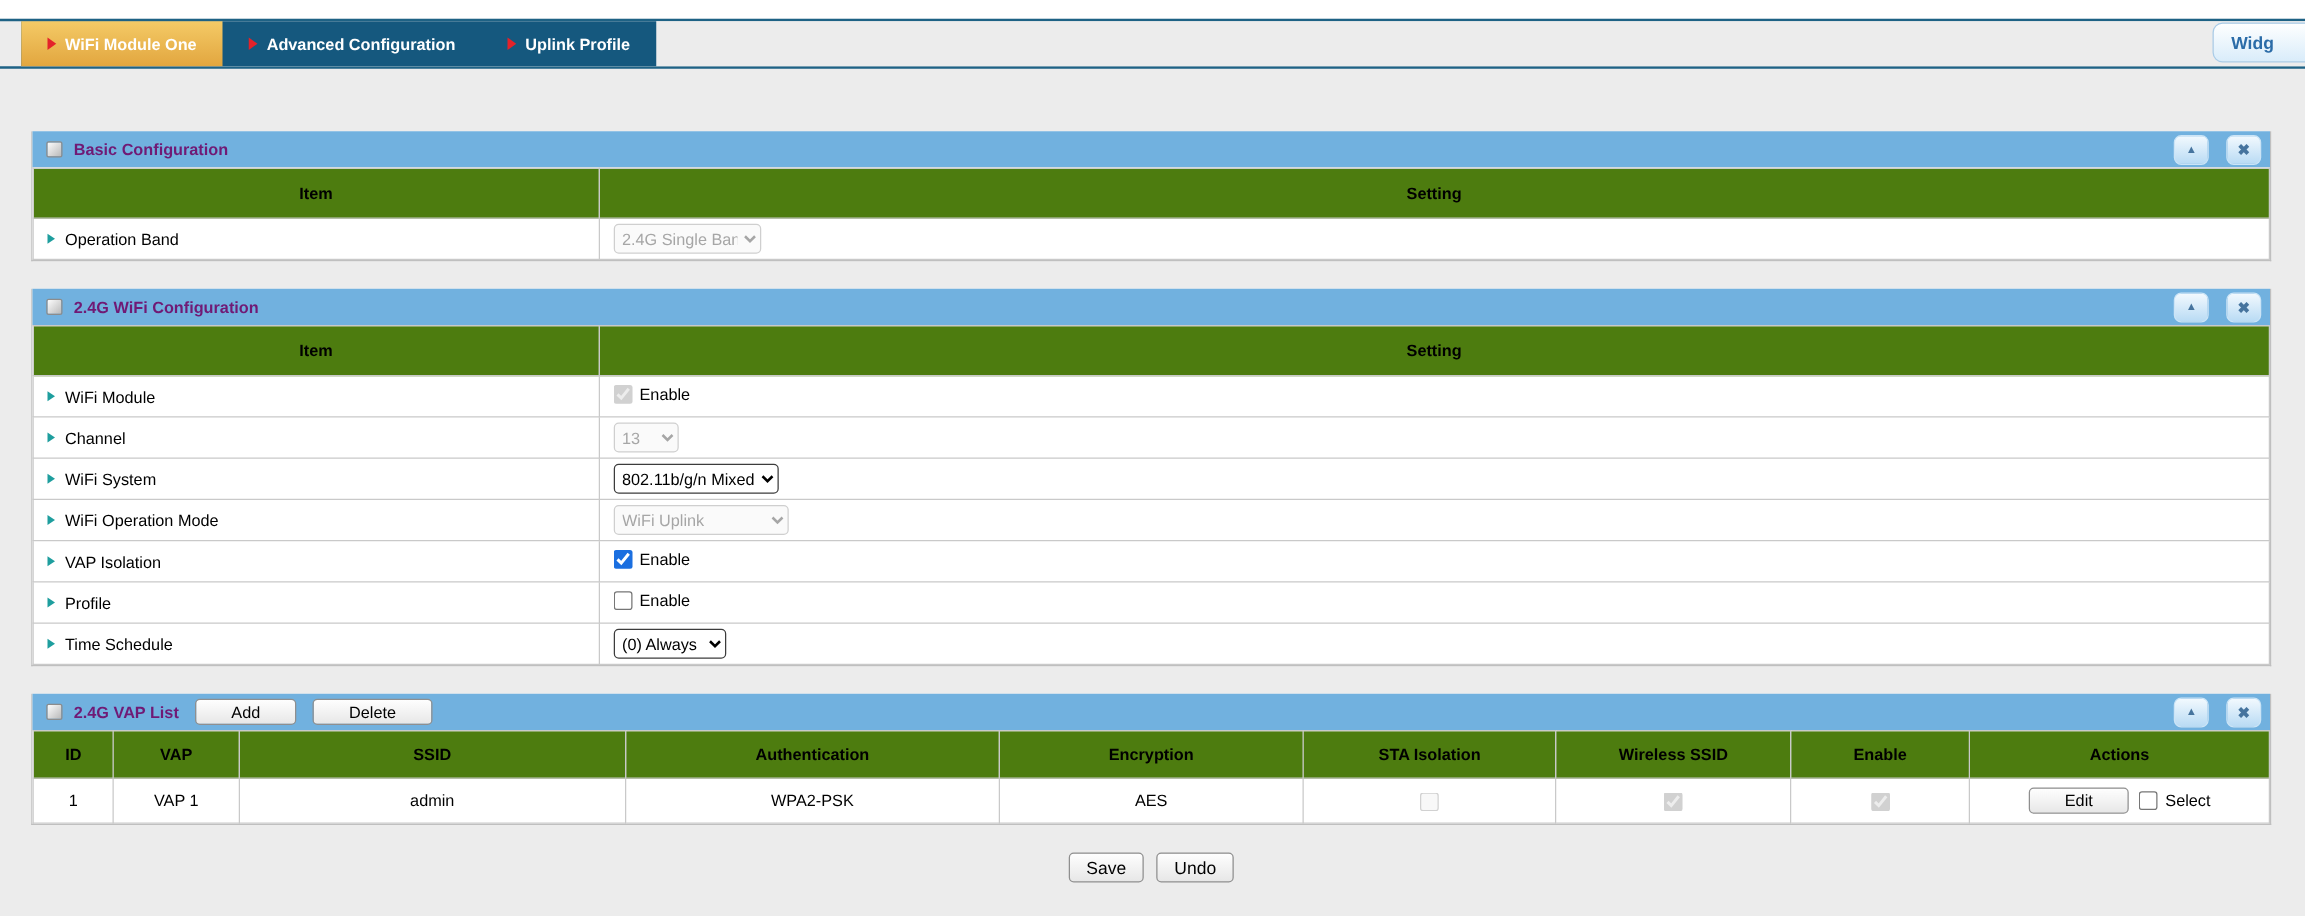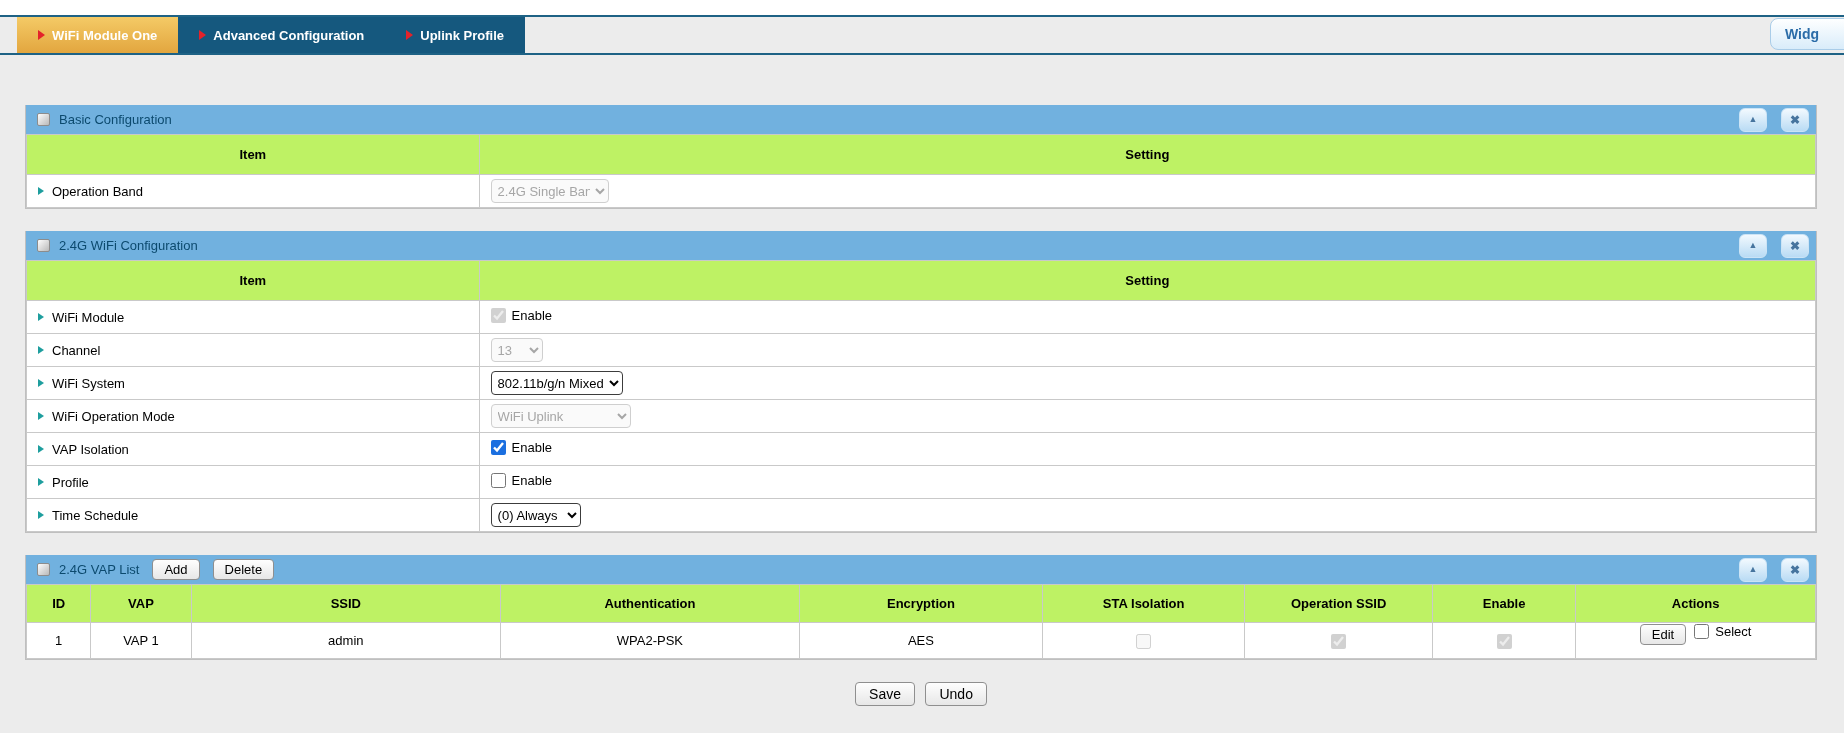--- a/index.html
+++ b/index.html
@@ -19,57 +19,57 @@
     background:linear-gradient(180deg,#FEFFFF,#D9ECFA);border:1px solid #A9CCE8;border-radius:8px;
     color:#2B6CA8;font-size:14px;font-weight:bold;font-family:"Liberation Sans",sans-serif;
     padding:0 14px;text-align:left;cursor:pointer;}
 
   
   .content{width:1792px;margin:50px 0 0 25px;}
   .section{margin-bottom:22px;border:1px solid #BFBFBF;border-top:none;background:#FFFFFF;}
   .sec-header{height:29px;background:#71B1DF;display:flex;align-items:center;padding:0 7px 0 11px;gap:9px;}
   .sq-icon{width:11px;height:11px;border:1px solid #8C8C8C;border-radius:2px;
     background:linear-gradient(135deg,#FDFDFD,#B9B9B9);flex:0 0 auto;}
-  .sec-title{color:#0c4a6e;font-size:13px;font-weight:normal;white-space:nowrap;}
+  .sec-title{color:#701a75;font-size:13px;font-weight:bold;white-space:nowrap;}
   .sec-spacer{flex:1;}
   .hbtn{width:28px;height:24px;border-radius:6px;border:1px solid #CBE4F6;
     background:linear-gradient(180deg,#F2F9FE,#B9DBF4);color:#46749E;
     display:flex;align-items:center;justify-content:center;cursor:pointer;padding:0;margin-left:5px;
     font-family:"Liberation Sans",sans-serif;}
   .hbtn .tri{font-size:9px;line-height:1;}
   .hbtn .x{font-size:12px;font-weight:bold;line-height:1;}
 
   table{width:100%;border-collapse:collapse;background:#FFFFFF;}
   th,td{border:1px solid #C9C9C9;font-size:13px;color:#000;}
-  th{font-weight:bold;text-align:center;height:37px;background:#bef264;}
+  th{font-weight:bold;text-align:center;height:37px;background:#4d7c0f;}
   .cfg td{height:30px;}
   .cfg .col-item{width:25.3%;}
   td.label-cell{padding-left:11px;}
   .item-label{display:inline-flex;align-items:center;gap:8px;font-size:13px;}
   .arrow-teal{width:0;height:0;border-left:6px solid #1E9E9E;border-top:4px solid transparent;border-bottom:4px solid transparent;flex:0 0 auto;}
   td.setting-cell{padding-left:11px;}
 
   select{font-family:"Liberation Sans",sans-serif;font-size:13px;height:24px;
     border:1px solid #3C3C3C;border-radius:4px;background:#FFFFFF;color:#000;padding:0 2px;}
   select:disabled{border:1px solid #CFCFCF;background:#FAFAFA;color:#A6A6A6;opacity:1;}
   .sel-band{width:118px;} .sel-channel{width:52px;} .sel-system{width:132px;text-align:right;}
   .sel-opmode{width:140px;} .sel-sched{width:90px;}
 
   input[type=checkbox]{width:15px;height:15px;accent-color:#1B6FE0;margin:0 6px 0 0;vertical-align:middle;}
   .chk-line{display:inline-flex;align-items:center;font-size:13px;}
 
   .btn{font-family:"Liberation Sans",sans-serif;font-size:13px;color:#000;
     background:linear-gradient(180deg,#FEFEFE,#E7E7E7);border:1px solid #8F8F8F;border-radius:4px;
-    padding:2px 11px;cursor:pointer;}
+    padding:2px 28px;cursor:pointer;}
   .sec-header .btn{margin-left:4px;}
 
   
   .vap td{height:33px;text-align:center;}
   .vap th{height:35px;}
-  .actions-cell{display:flex;align-items:flex-start;justify-content:center;gap:8px;height:33px;border:none;}
+  .actions-cell{display:flex;align-items:center;justify-content:center;gap:8px;height:33px;border:none;}
   td.actions-td{padding:0;}
 
   
   .footer{width:1792px;margin-left:25px;text-align:center;margin-top:22px;}
   .footer .btn{padding:3px 13px;margin:0 3px;font-size:14px;}
 </style>
 </head>
 <body>
 
 <div class="viewport">
@@ -277,21 +277,21 @@
             <col style="width:13.4%">
         </colgroup>
         <tbody>
             <tr>
           <th>ID</th>
           <th>VAP</th>
           <th>SSID</th>
           <th>Authentication</th>
           <th>Encryption</th>
           <th>STA Isolation</th>
-          <th>Operation SSID</th>
+          <th>Wireless SSID</th>
           <th>Enable</th>
           <th>Actions</th>
         </tr>
         <tr>
           <td>1</td>
           <td>VAP 1</td>
           <td>admin</td>
           <td>WPA2-PSK</td>
           <td>AES</td>
           <td><input type="checkbox" disabled="" style="margin: 0px;"></td>

